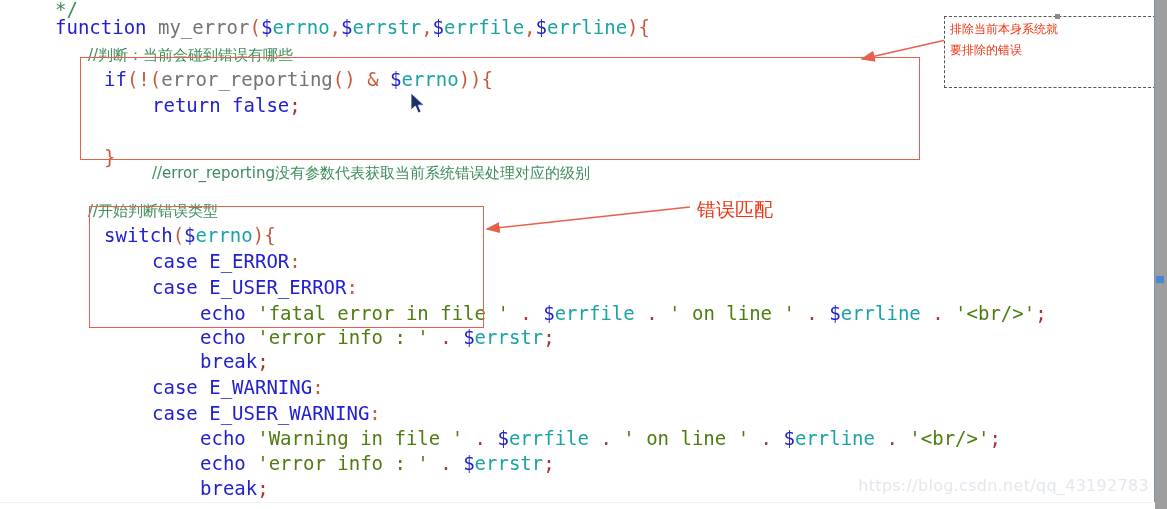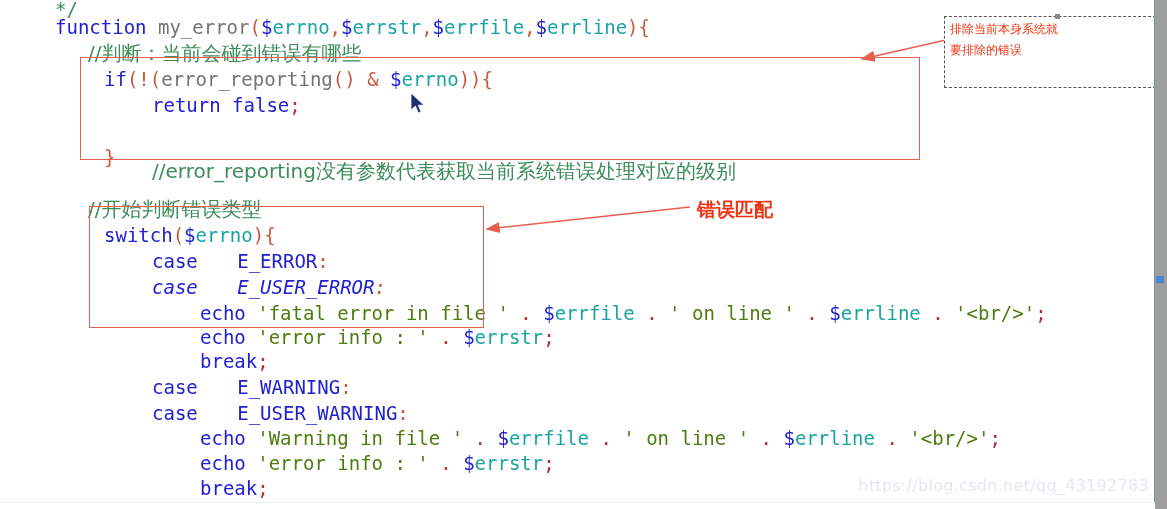--- a/index.html
+++ b/index.html
@@ -33,27 +33,27 @@
   }
 
   
   .kw       { color: #2020d0; }          
   .fn       { color: #737373; }          
   .var      { color: #1aa3a3; }          
   .dollar   { color: #2020d0; }          
   .punc     { color: #c85a3c; }
   .str      { color: #4d7c0f; }          
   .cmt      { color: #3c8c5a; }          
-  .const    { color: #2020d0; margin-left: 28px; }          
+  .const    { color: #2020d0; }          
   .op       { color: #b03030; }
   .semi     { color: #b03030; }
 
   .cmt-cn {
     font-family: "DejaVu Sans", "Liberation Sans", sans-serif;
-    font-size: 20px;
+    font-size: 15px;
   }
 
   
   .red-box {
     position: absolute;
     border: 1.5px solid #e8604c;
     box-sizing: border-box;
     background: transparent;
     pointer-events: none;
   }
@@ -149,21 +149,21 @@
       <div class="code-line" style="left: 55px; top: -4px;"><span class="cmt">*/</span></div>
       <div class="code-line" style="left: 55px; top: 14px;"><span class="kw">function </span><span class="fn">my_error</span><span class="punc">(</span><span class="dollar">$</span><span class="var">errno</span><span class="punc">,</span><span class="dollar">$</span><span class="var">errstr</span><span class="punc">,</span><span class="dollar">$</span><span class="var">errfile</span><span class="punc">,</span><span class="dollar">$</span><span class="var">errline</span><span class="punc">){</span></div>
       <div class="code-line" style="left: 88px; top: 40px;"><span class="cmt cmt-cn">//判断：当前会碰到错误有哪些</span></div>
       <div class="code-line" style="left: 104px; top: 66px;"><span class="kw">if</span><span class="punc">(!(</span><span class="fn">error_reporting</span><span class="punc">() &amp; </span><span class="dollar">$</span><span class="var">errno</span><span class="punc">)){</span></div>
       <div class="code-line" style="left: 152px; top: 92px;"><span class="kw">return </span><span class="kw">false</span><span class="semi">;</span></div>
       <div class="code-line" style="left: 152px; top: 118px; margin-top: 40px;"><span class="cmt cmt-cn">//error_reporting没有参数代表获取当前系统错误处理对应的级别</span></div>
       <div class="code-line" style="left: 104px; top: 144px;"><span class="punc">}</span></div>
       <div class="code-line" style="left: 88px; top: 196px; text-align: center;"><span class="cmt cmt-cn">//开始判断错误类型</span></div>
       <div class="code-line" style="left: 104px; top: 222px;"><span class="kw">switch</span><span class="punc">(</span><span class="dollar">$</span><span class="var">errno</span><span class="punc">){</span></div>
       <div class="code-line" style="left: 152px; top: 248px;"><span class="kw">case </span><span class="const">E_ERROR</span><span class="punc">:</span></div>
-      <div class="code-line" style="left: 152px; top: 274px; font-style: italic;"><span class="kw">case </span><span class="const">E_USER_ERROR</span><span class="punc">:</span></div>
+      <div class="code-line" style="left: 152px; top: 274px;"><span class="kw">case </span><span class="const">E_USER_ERROR</span><span class="punc">:</span></div>
       <div class="code-line" style="left: 200px; top: 300px;"><span class="kw">echo </span><span class="str">'fatal error in file '</span><span class="op"> . </span><span class="dollar">$</span><span class="var">errfile</span><span class="op"> . </span><span class="str">' on line '</span><span class="op"> . </span><span class="dollar">$</span><span class="var">errline</span><span class="op"> . </span><span class="str">'&lt;br/&gt;'</span><span class="semi">;</span></div>
       <div class="code-line" style="left: 200px; top: 324px;"><span class="kw">echo </span><span class="str">'error info : '</span><span class="op"> . </span><span class="dollar">$</span><span class="var">errstr</span><span class="semi">;</span></div>
       <div class="code-line" style="left: 200px; top: 348px;"><span class="kw">break</span><span class="semi">;</span></div>
       <div class="code-line" style="left: 152px; top: 374px;"><span class="kw">case </span><span class="const">E_WARNING</span><span class="punc">:</span></div>
       <div class="code-line" style="left: 152px; top: 400px;"><span class="kw">case </span><span class="const">E_USER_WARNING</span><span class="punc">:</span></div>
       <div class="code-line" style="left: 200px; top: 425px;"><span class="kw">echo </span><span class="str">'Warning in file '</span><span class="op"> . </span><span class="dollar">$</span><span class="var">errfile</span><span class="op"> . </span><span class="str">' on line '</span><span class="op"> . </span><span class="dollar">$</span><span class="var">errline</span><span class="op"> . </span><span class="str">'&lt;br/&gt;'</span><span class="semi">;</span></div>
       <div class="code-line" style="left: 200px; top: 450px;"><span class="kw">echo </span><span class="str">'error info : '</span><span class="op"> . </span><span class="dollar">$</span><span class="var">errstr</span><span class="semi">;</span></div>
       <div class="code-line" style="left: 200px; top: 475px;"><span class="kw">break</span><span class="semi">;</span></div>
       <div class="code-line" style="left: 152px; top: 499px;"><span class="kw">case </span><span class="const">E_NOTICE</span><span class="punc">:</span></div>
     </div>
@@ -185,21 +185,21 @@
       <line x1="690" y1="207" x2="487" y2="229" stroke="#e8604c" stroke-width="1.6" marker-end="url(#arrowhead)"></line>
     </g>
 </svg>
 
 <div class="dashed-note" id="note-box" style="left: 944px; top: 16px; width: 222px; height: 72px;">
   <span class="note-text" style="color: rgb(238, 51, 17);">排除当前本身系统就
 要排除的错误</span>
   <span class="note-handle" style="top:-3px;left:50%;"></span>
 </div>
 
-<div class="red-label" id="free-label" style="left: 697px; top: 198px; color: rgb(238, 51, 17); font-weight: bold;">错误匹配</div>
+<div class="red-label" id="free-label" style="left: 697px; top: 198px; color: rgb(238, 51, 17);">错误匹配</div>
 
 <div id="scrollbar">
   <div class="thumb-mark" id="scroll-marker" style="top: 276px;"></div>
 </div>
 
 <div id="bottom-strip"></div>
 
 <div id="watermark">https://blog.csdn.net/qq_43192783</div>
 
 <svg id="cursor" viewBox="0 0 16 24" xmlns="http://www.w3.org/2000/svg" style="left: 410px; top: 92px;">

